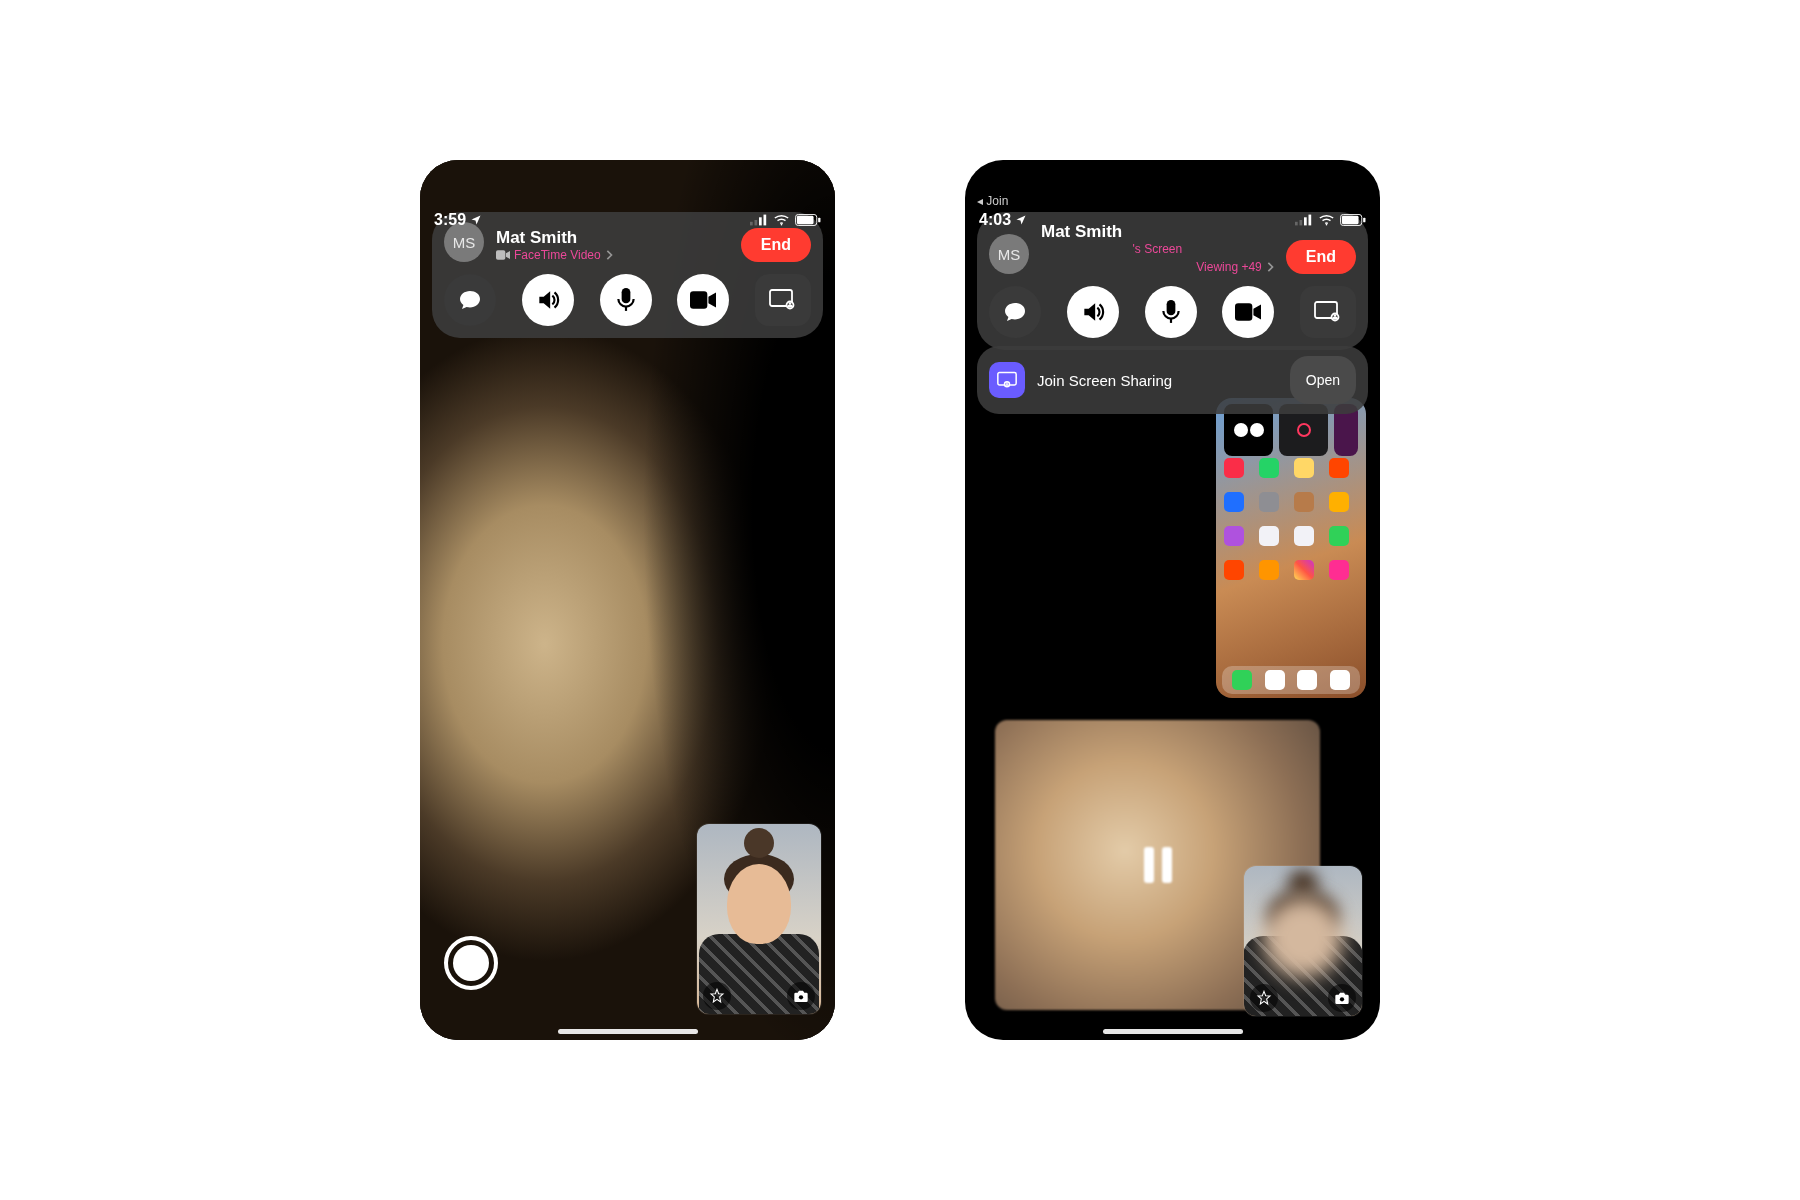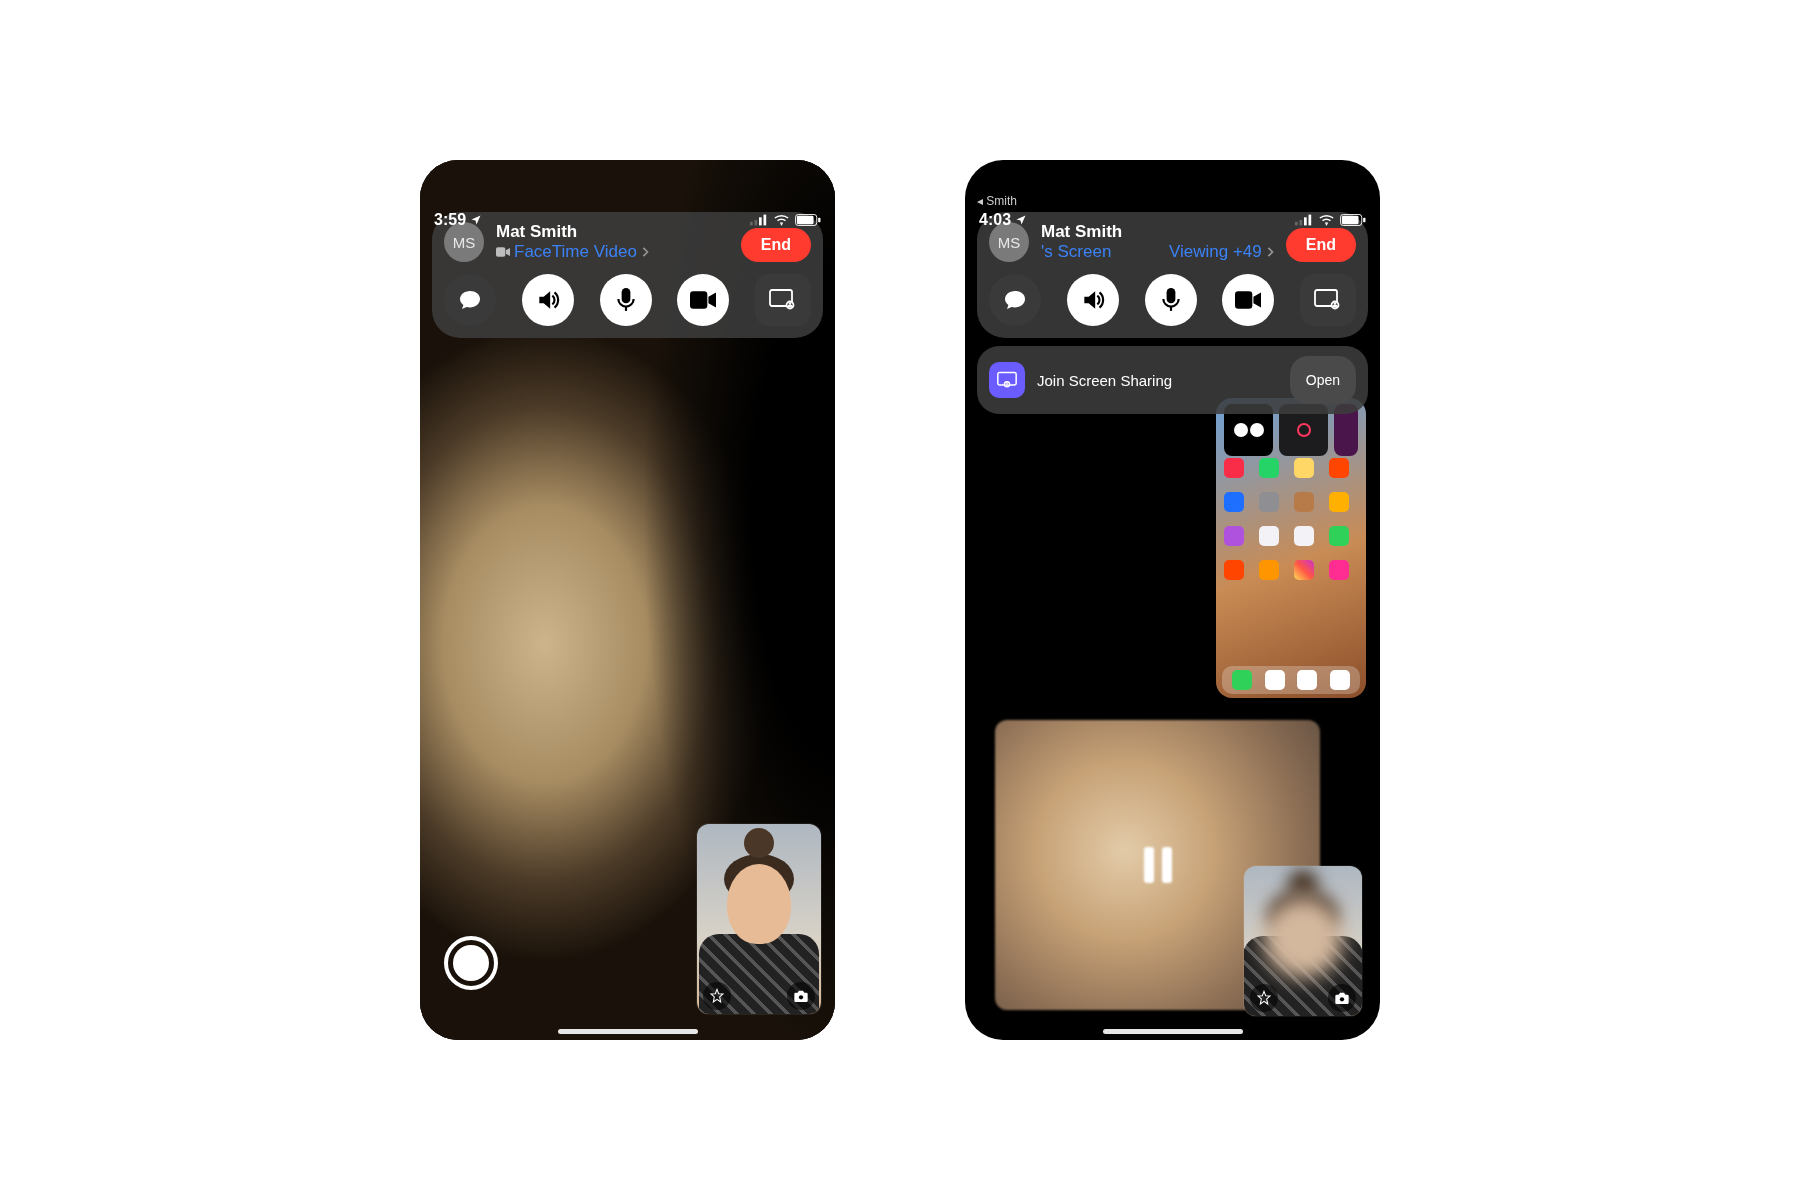--- a/index.html
+++ b/index.html
@@ -39,21 +39,21 @@
     z-index: 40;
   }
   .banner-top { display:flex; align-items:flex-end; gap:12px; }
   .avatar {
     width: 40px; height:40px; border-radius:50%;
     background:#7a7a7a; display:flex; align-items:center; justify-content:center;
     font-size:15px; font-weight:500; color:#e8e8e8;
   }
   .caller { flex:1; min-width:0; }
   .caller .name { font-size:17px; font-weight:600; color:#fff; white-space:nowrap; overflow:hidden; text-overflow:ellipsis; }
-  .caller .sub { font-size:17px; color:#3b82f6; display:flex; align-items:center; gap:4px; }
+  .caller .sub { font-size:12px; color:#ec4899; display:flex; align-items:center; gap:4px; }
   .caller .sub .chev { opacity:.7; }
   .end-btn {
     background:#ff3b30; color:#fff; border:none;
     border-radius:22px; padding: 8px 20px;
     font-size:16px; font-weight:700; cursor:pointer;
   }
   .banner-controls { display:flex; gap:14px; margin-top:12px; justify-content:space-between; }
   .ctl {
     width:52px; height:52px; border-radius:50%;
     display:flex; align-items:center; justify-content:center;
@@ -304,28 +304,28 @@
       </span>
       <span class="ic">
         <svg width="26" height="12" viewBox="0 0 28 13">
             <rect x="0.5" y="0.5" width="23" height="12" rx="3" fill="none" stroke="#fff"></rect>
             <rect x="2" y="2" width="18" height="9" rx="1.5" fill="#fff"></rect>
             <rect x="25" y="4" width="2.5" height="5" rx="1" fill="#fff"></rect>
           </svg>
       </span>
     </div>
   </div>
-  <div class="back-app">◂ Smith</div>
+  <div class="back-app">◂ Join</div>
 
   <div class="banner">
     <div class="banner-top">
       <div class="avatar">MS</div>
       <div class="caller">
         <div class="name">Mat Smith</div>
-        <div class="sub" style="justify-content:space-between;">
+        <div class="sub" style="justify-content:space-between;flex-direction:column;">
           <span>'s Screen</span>
           <span style="margin-left:auto; display:flex; align-items:center; gap:4px;">
             <span>Viewing +49</span>
             <span class="chev">
               <svg width="8" height="10" viewBox="0 0 8 12" fill="none" stroke="#bdbdbd" stroke-width="2">
                   <path d="M2 1l5 5-5 5"></path>
                 </svg>
             </span>
           </span>
         </div>

